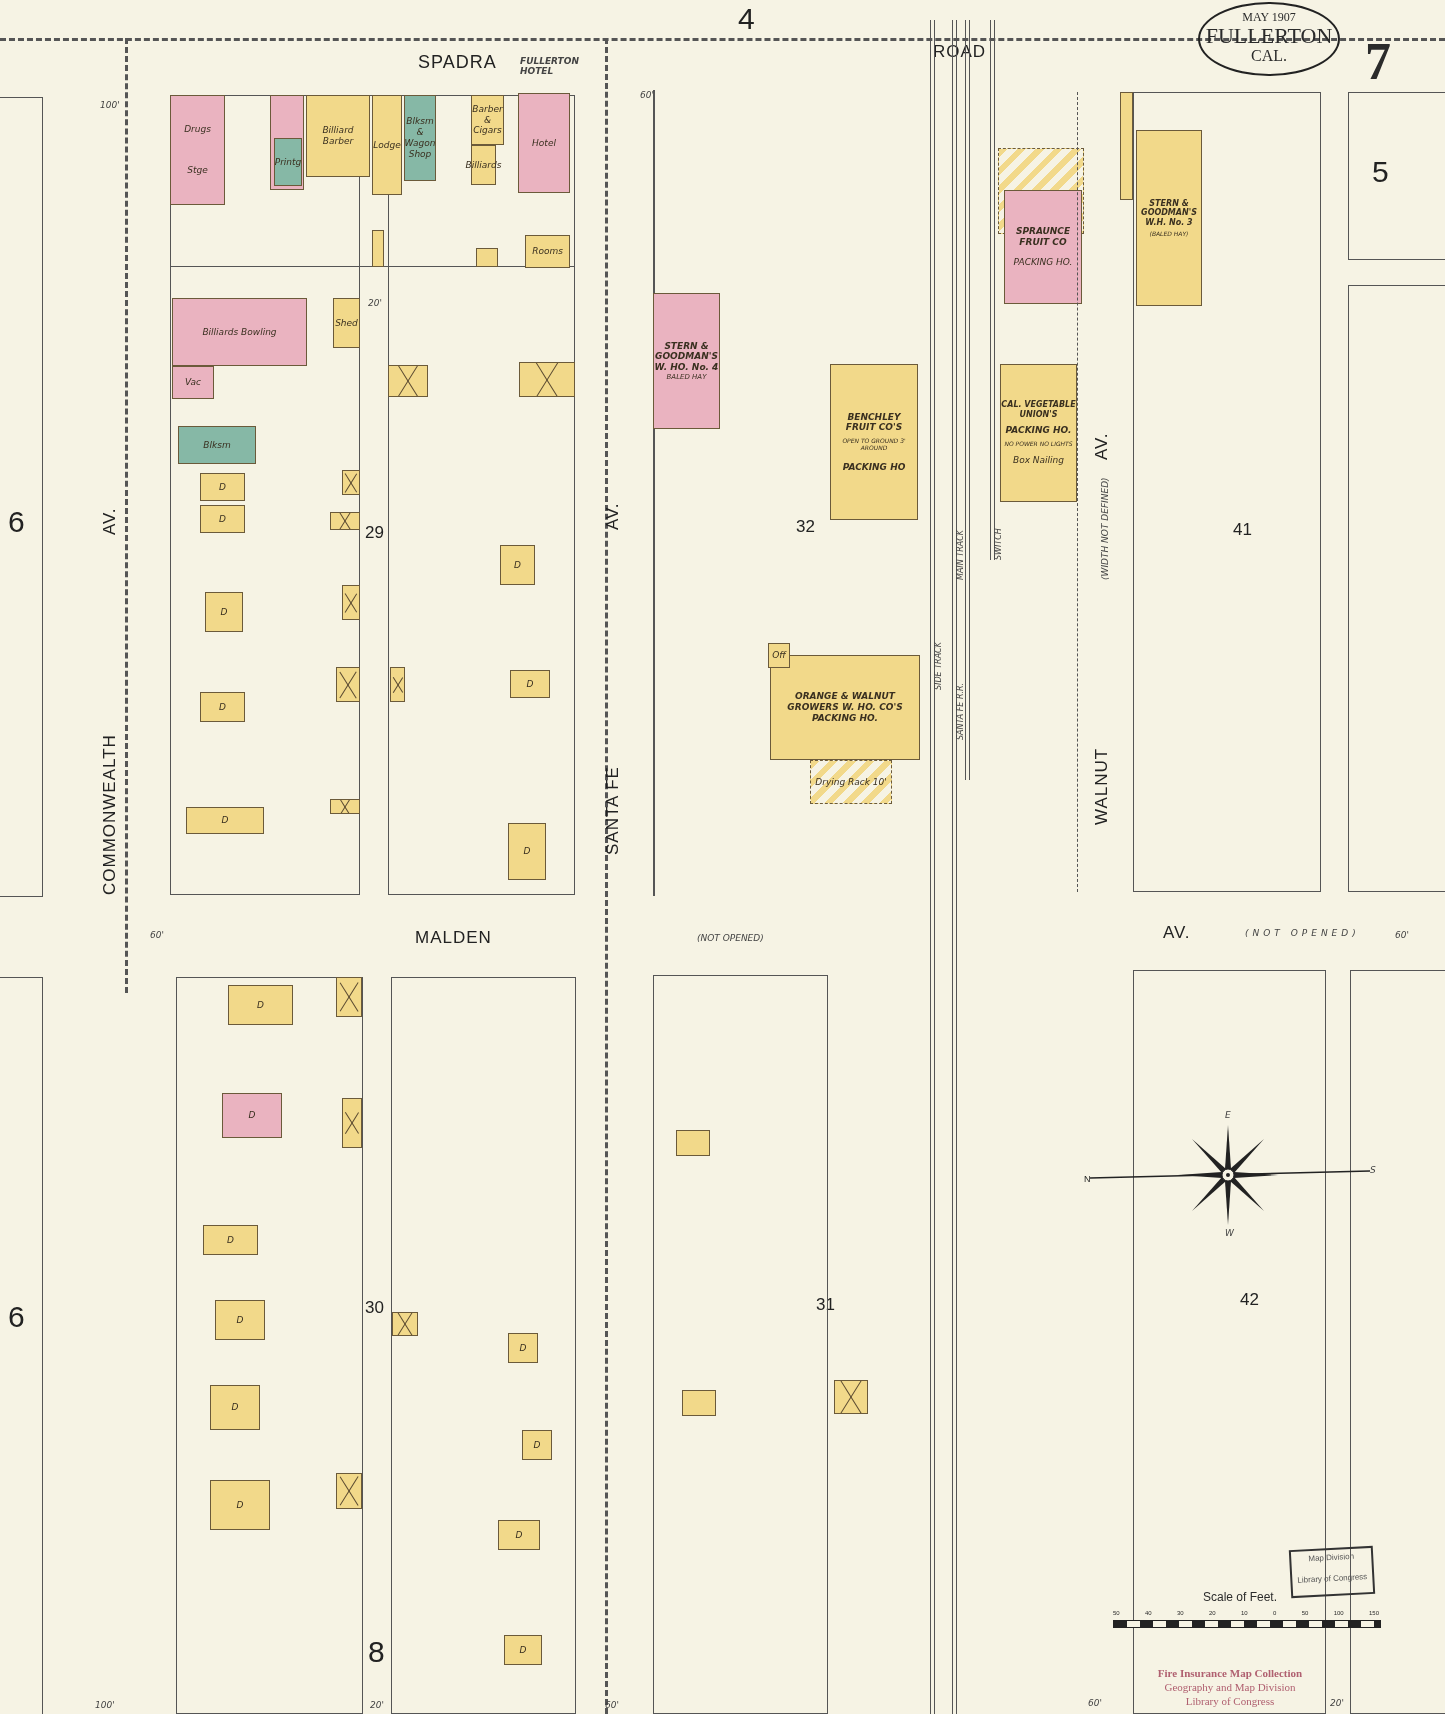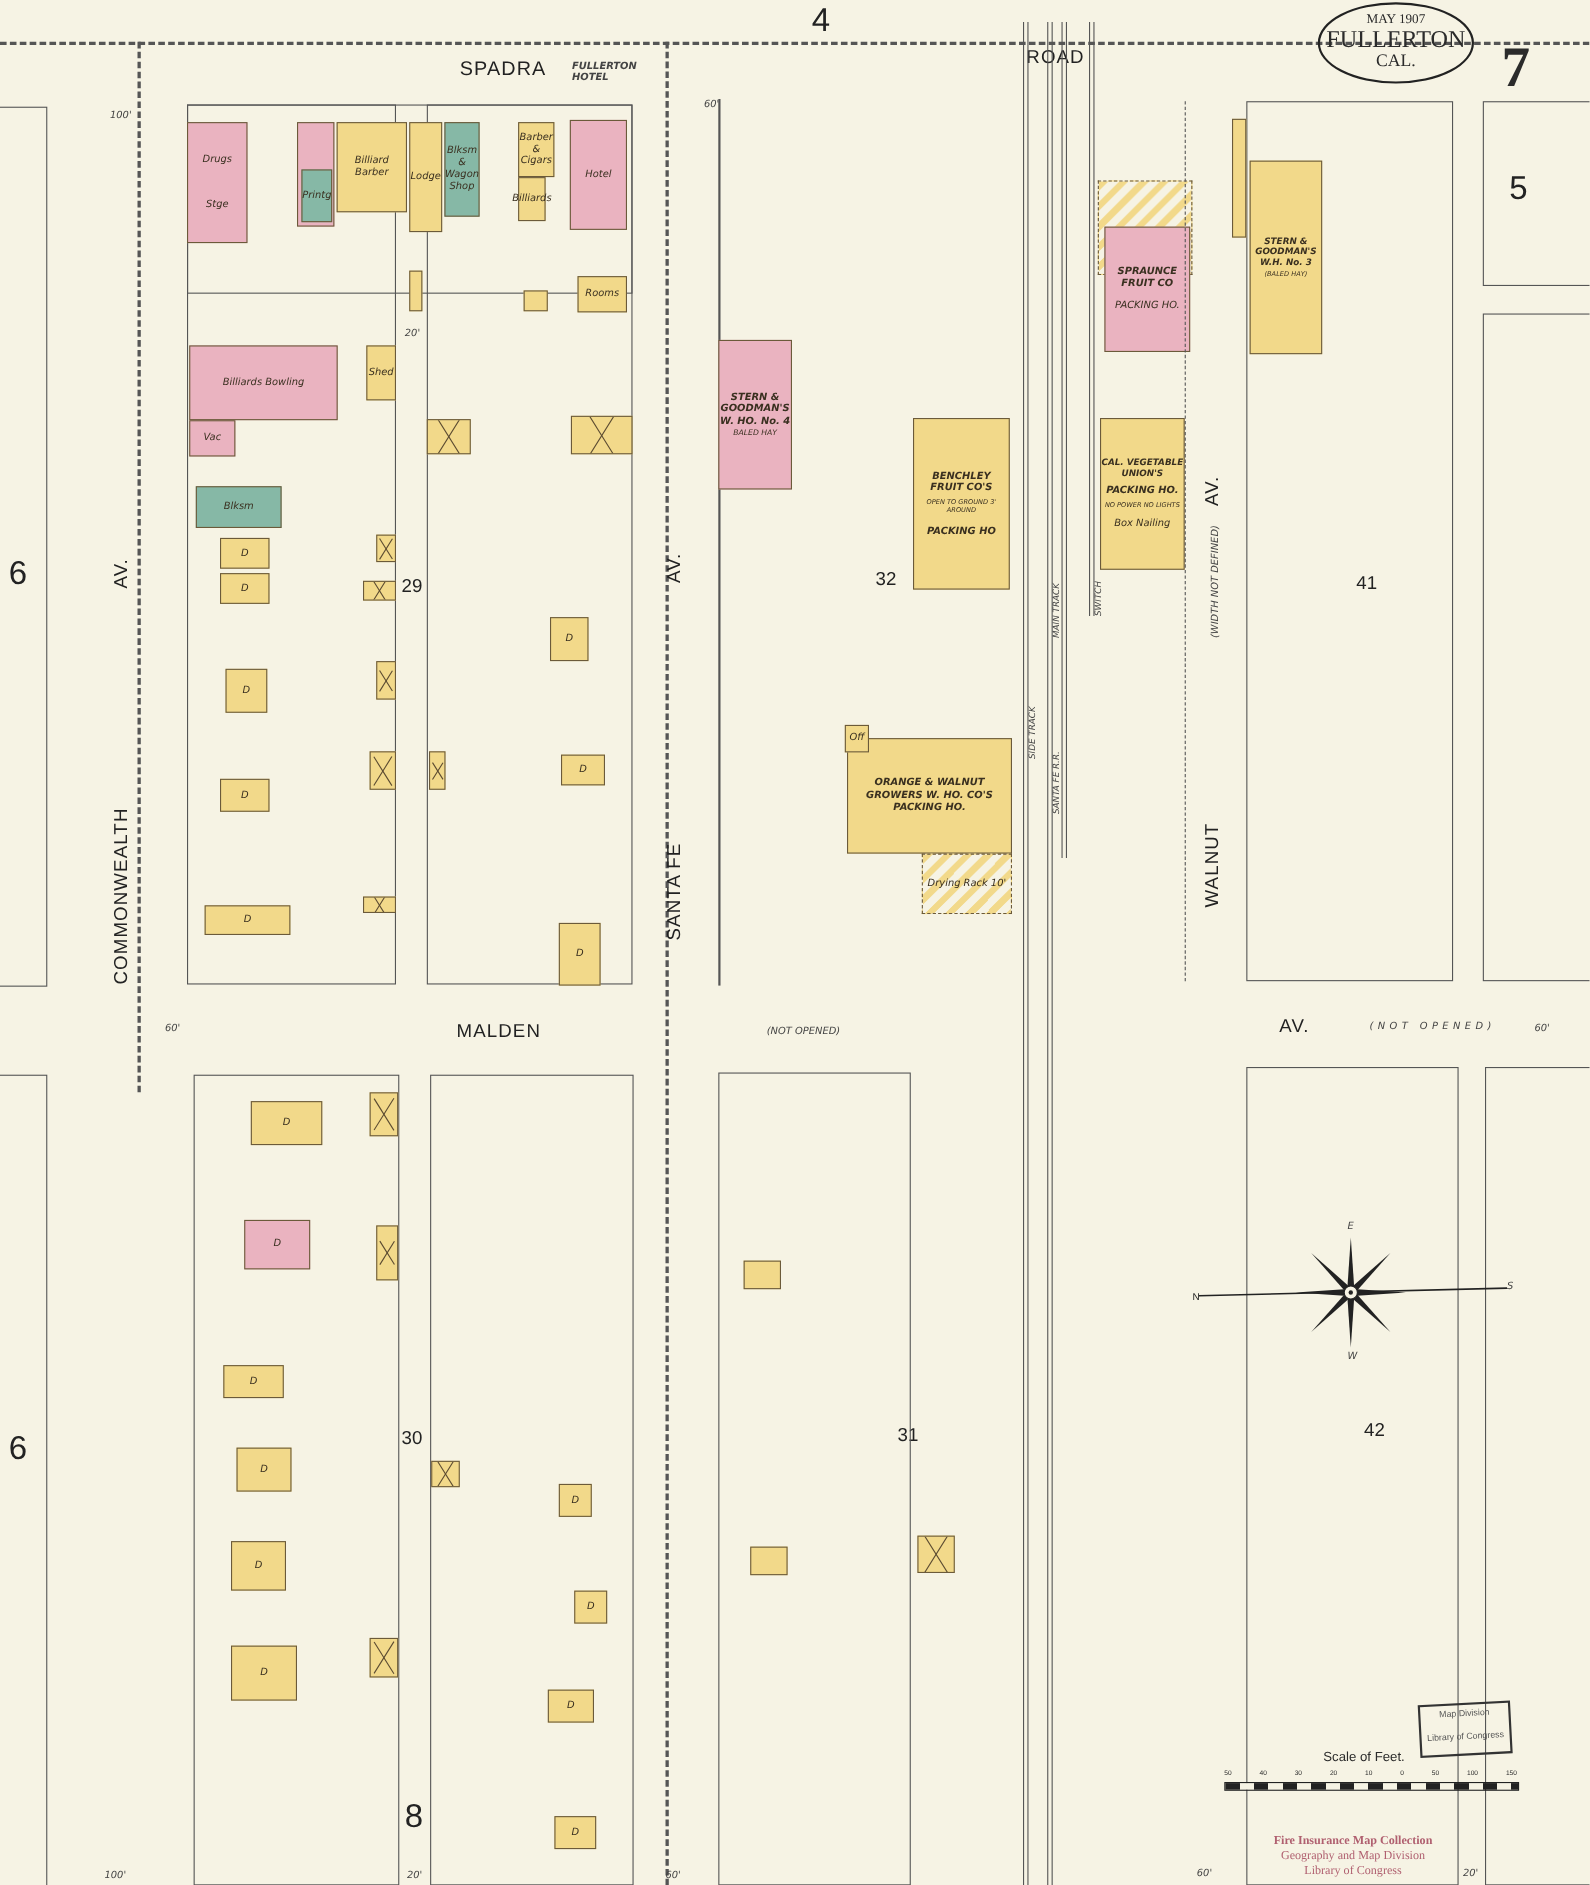--- a/index.html
+++ b/index.html
@@ -1,21 +1,21 @@
 <!DOCTYPE html>
 <html><head>
 <meta charset="utf-8">
 <style>
   html, body { margin:0; padding:0; }
   body { width:1445px; height:1714px; background:#f6f3e4; position:relative; overflow:hidden; font-family:"Liberation Sans", sans-serif; color:#2b2b2b; }
   .map { position:absolute; left:0; top:0; width:1445px; height:1714px; }
   .abs { position:absolute; }
   .street { position:absolute; font-family:"Liberation Sans", sans-serif; font-size:17px; letter-spacing:1px; color:#222; white-space:nowrap; }
   .vert { transform:rotate(-90deg); transform-origin:left top; }
-  .bldg { position:absolute; border:1.5px solid #6b5a3a; box-sizing:border-box; display:flex; flex-direction:column; align-items:center; justify-content:center; text-align:center; font-family:"DejaVu Sans", sans-serif; font-style:italic; font-size:9px; color:#3a3020; line-height:1.2;margin-top:16px; }
+  .bldg { position:absolute; border:1.5px solid #6b5a3a; box-sizing:border-box; display:flex; flex-direction:column; align-items:center; justify-content:center; text-align:center; font-family:"DejaVu Sans", sans-serif; font-style:italic; font-size:9px; color:#3a3020; line-height:1.2; }
   .frame { background:#f2d98a; }
   .brick { background:#eab3c0; }
   .stone { background:#86b8a6; }
   .hatch { background:repeating-linear-gradient(135deg,#f2d98a 0 6px,transparent 6px 13px); border:1.5px dashed #6b5a3a; }
   .xed::before, .xed::after { content:""; position:absolute; left:50%; top:50%; width:140%; height:1px; background:#5a4a30; }
   .xed::before { transform:translate(-50%,-50%) rotate(58deg); }
   .xed::after { transform:translate(-50%,-50%) rotate(-58deg); }
   .xed { overflow:hidden; }
   .lot { position:absolute; border:1.3px solid #555; box-sizing:border-box; }
   .dashline-h { position:absolute; height:0; border-top:3px dashed #555; }
@@ -218,21 +218,21 @@
     <span style="font-size:6px;margin-top:4px;">OPEN TO GROUND 3' AROUND</span>
     <span style="font-weight:bold;margin-top:10px;">PACKING HO</span>
   </div>
 
   <div class="bldg frame" style="left:770px;top:655px;width:150px;height:105px;">
     <span style="font-weight:bold;font-size:9px;width:140px;">ORANGE &amp; WALNUT GROWERS W. HO. CO'S PACKING HO.</span>
   </div>
   <div class="bldg frame" style="left:768px;top:643px;width:22px;height:25px;">
       <span>Off</span>
     </div>
-  <div class="bldg hatch" style="left:838px;top:760px;width:82px;height:55px;">
+  <div class="bldg hatch" style="left:810px;top:760px;width:82px;height:44px;">
       <span>Drying Rack 10'</span>
     </div>
 
   <div class="track" style="left:930px;top:20px;height:1694px;"></div>
   <div class="track" style="left:934px;top:20px;height:1694px;"></div>
   <div class="track" style="left:952px;top:20px;height:1694px;"></div>
   <div class="track" style="left:956px;top:20px;height:1694px;"></div>
   <div class="track" style="left:965px;top:20px;height:760px;"></div>
   <div class="track" style="left:969px;top:20px;height:760px;"></div>
   <div class="track" style="left:990px;top:20px;height:540px;"></div>

